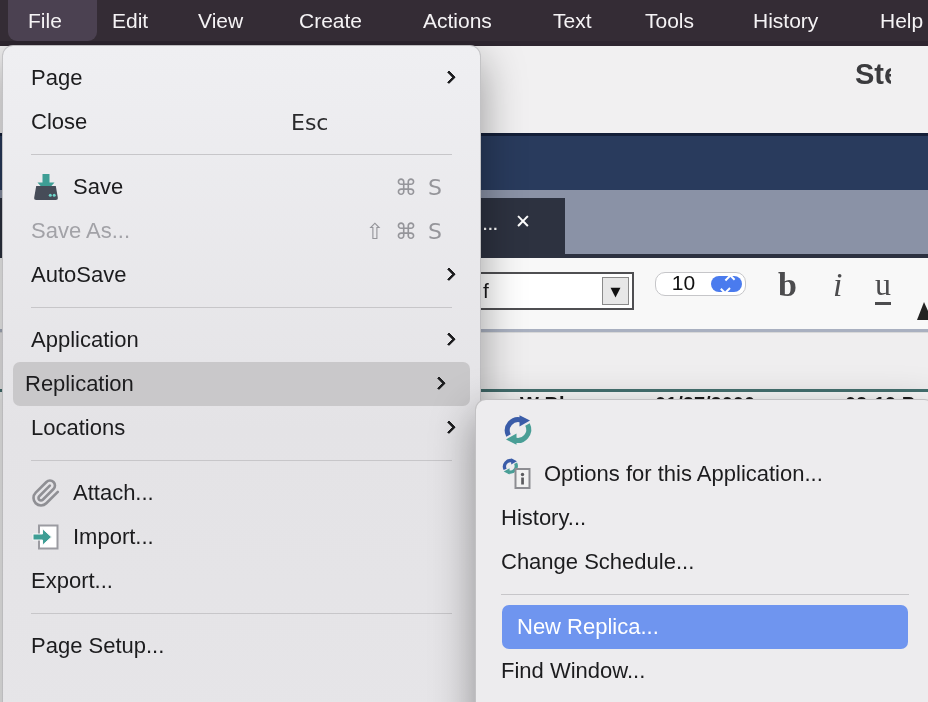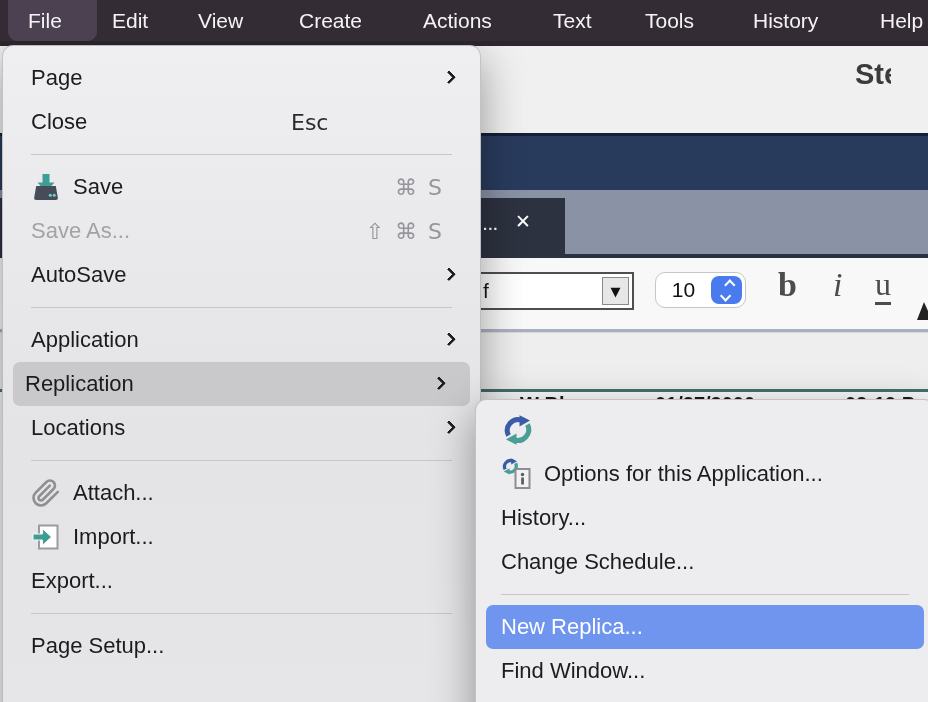--- a/index.html
+++ b/index.html
@@ -28,23 +28,23 @@
     position:absolute; left:462px; top:14px; width:172px; height:38px;
     background:#FFFFFF; border:2px solid #4F4F52; font-size:21px; color:#1B1B1D;
     padding-left:19px; line-height:34px;
   }
   .combo-btn {
     position:absolute; right:3px; top:3px; bottom:3px; width:27px;
     background:#E7E7E7; border:1px solid #8A8A8A; text-align:center;
     font-size:13px; line-height:27px; color:#111; font-family:"DejaVu Sans",sans-serif;
   }
   .size-ctl {
-    position:absolute; left:655px; top:14px; width:91px; height:36px;
+    position:absolute; left:655px; top:14px; width:91px; height:24px;
     background:#FFFFFF; border:1px solid #C6C6C9; border-radius:10px;
-    display:flex; align-items:center;
+    display:flex; align-items:flex-end;
   }
   .size-val { flex:1; text-align:center; font-size:21px; color:#111; }
   .stepper {
     width:31px; align-self:stretch; margin:3px 3px 3px 0; background:#4A7BEE; border-radius:8px;
     display:flex; flex-direction:column; align-items:center; justify-content:center; gap:3px;
   }
   .chev-up, .chev-dn { width:8px; height:8px; border:solid #FFFFFF; border-width:2.5px 2.5px 0 0; }
   .chev-up { transform:rotate(-45deg) translate(2px,2px); }
   .chev-dn { transform:rotate(135deg) translate(1px,1px); }
   .fmt-btn { position:absolute; top:8px; font-family:"Liberation Serif", serif; color:#4C4C4E; }
@@ -74,21 +74,21 @@
     background:linear-gradient(180deg,#EFEFF2 0%,#E4E3E6 55%,#E6E5E8 100%);
     border:1px solid rgba(0,0,0,0.18); border-radius:11px;
     box-shadow:0 14px 44px rgba(0,0,0,0.38);
   }
   .file-panel { left:2px; top:45px; width:479px; height:700px; padding-top:10px; }
   .sub-panel  { left:475px; top:399px; width:460px; height:340px; z-index:36; background:#EDECEE; padding-top:8px; }
 
   .m-row { position:relative; height:44px; display:flex; align-items:center; padding:0 28px; font-size:22px; color:#1C1C1E; cursor:default; white-space:nowrap; }
   .m-row.disabled { color:#A2A2A7; }
   .m-row.hovergray { background:#C9C8CA; border-radius:7px; margin:0 10px; padding:0 12px; }
-  .m-row.selected  { background:#6F95EF; border-radius:7px; margin:0 10px; padding:0 15px; color:#FFFFFF; }
+  .m-row.selected  { background:#6F95EF; border-radius:7px; margin:0 26px; padding:0 15px; color:#FFFFFF; }
   .m-sep { height:1px; background:#C7C6C9; margin:10px 28px; }
   .sub-panel .m-sep { margin:10px 25px; }
   .sub-panel .m-row { padding-left:25px; }
   .sub-panel .m-row.selected { padding-left:15px; }
 
   .icon-slot { width:42px; display:flex; align-items:center; flex:0 0 auto; }
   .sub-panel .icon-slot { width:43px; }
   .chev { position:absolute; right:26px; top:50%; width:10px; height:10px;
     border:solid #1D1D1F; border-width:3px 3px 0 0; transform:translateY(-58%) rotate(45deg); border-radius:1px; }
   .shortcut { position:absolute; right:36px; color:#95959A; font-size:22px; font-family:"DejaVu Sans","Liberation Sans",sans-serif; letter-spacing:2px; }

